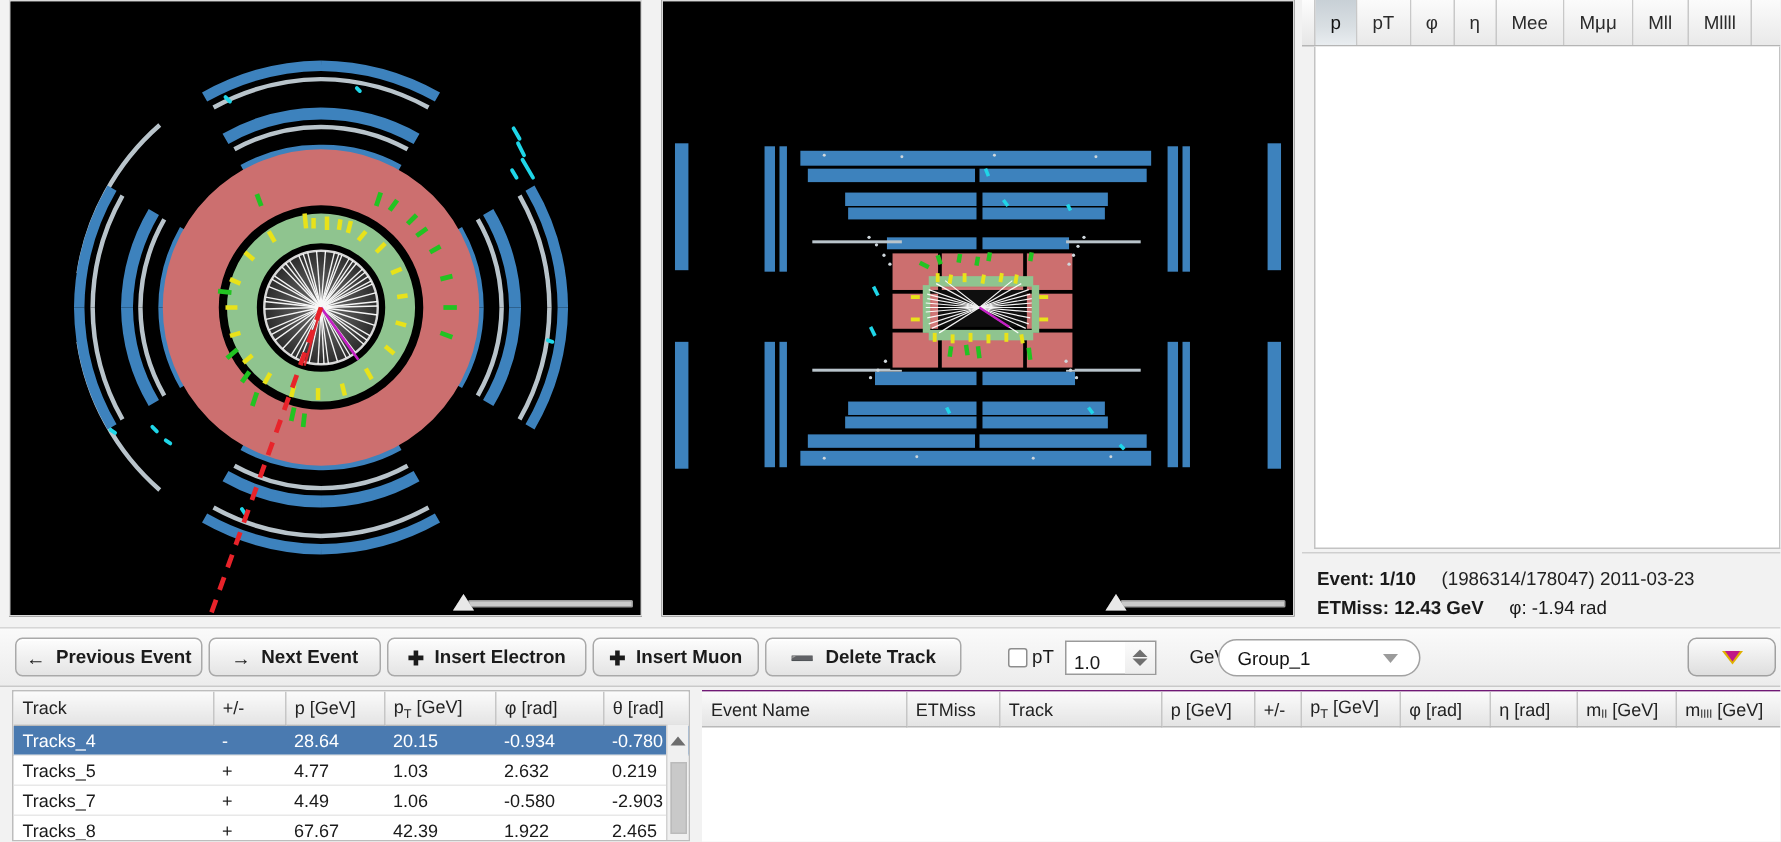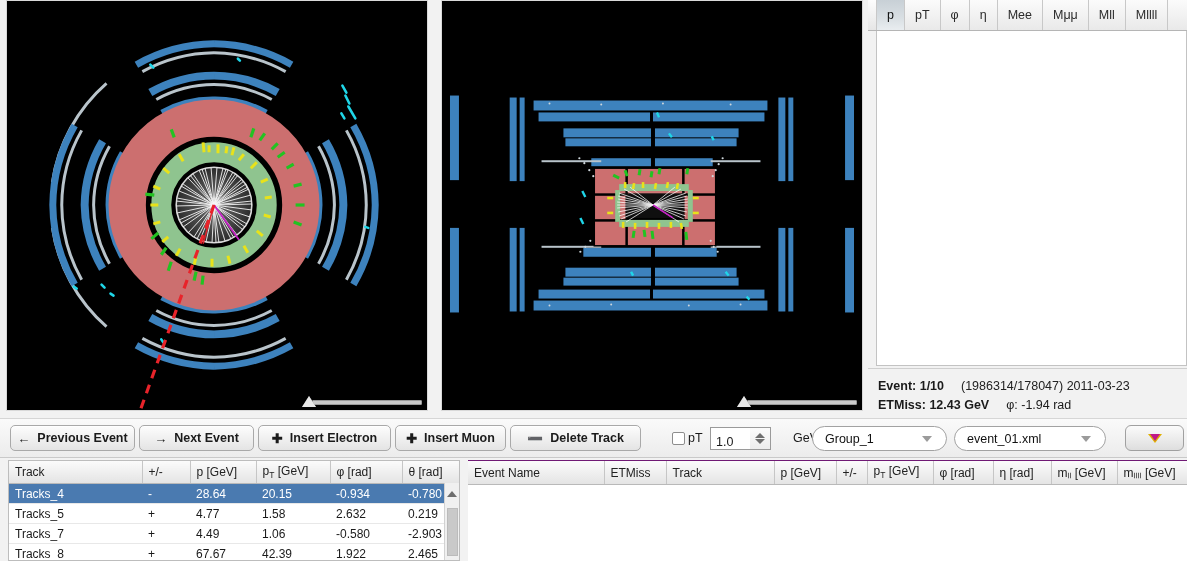--- a/index.html
+++ b/index.html
@@ -680,24 +680,20 @@
         <div class="spin-up"></div>
         <div class="spin-dn"></div>
       </div>
     </div>
     <div id="gev-label">GeV</div>
 
     <div class="combo" id="combo-group">
       <span class="cb-text">Group_1</span>
       <span class="cb-arrow"></span>
     </div>
-    <div class="combo" id="combo-file">
-      <span class="cb-text">event_01.xml</span>
-      <span class="cb-arrow"></span>
-    </div>
 
     <div id="btn-dropdown">
       <span class="tri-color"></span>
     </div>
   </div>
 
   <div id="table-left">
     <table class="grid">
       <colgroup>
         <col style="width:133px">
@@ -723,21 +719,21 @@
             <td>-</td>
             <td>28.64</td>
             <td>20.15</td>
             <td>-0.934</td>
             <td>-0.780</td>
           </tr>
           <tr>
             <td>Tracks_5</td>
             <td>+</td>
             <td>4.77</td>
-            <td>1.58</td>
+            <td>1.03</td>
             <td>2.632</td>
             <td>0.219</td>
           </tr>
           <tr>
             <td>Tracks_7</td>
             <td>+</td>
             <td>4.49</td>
             <td>1.06</td>
             <td>-0.580</td>
             <td>-2.903</td>

